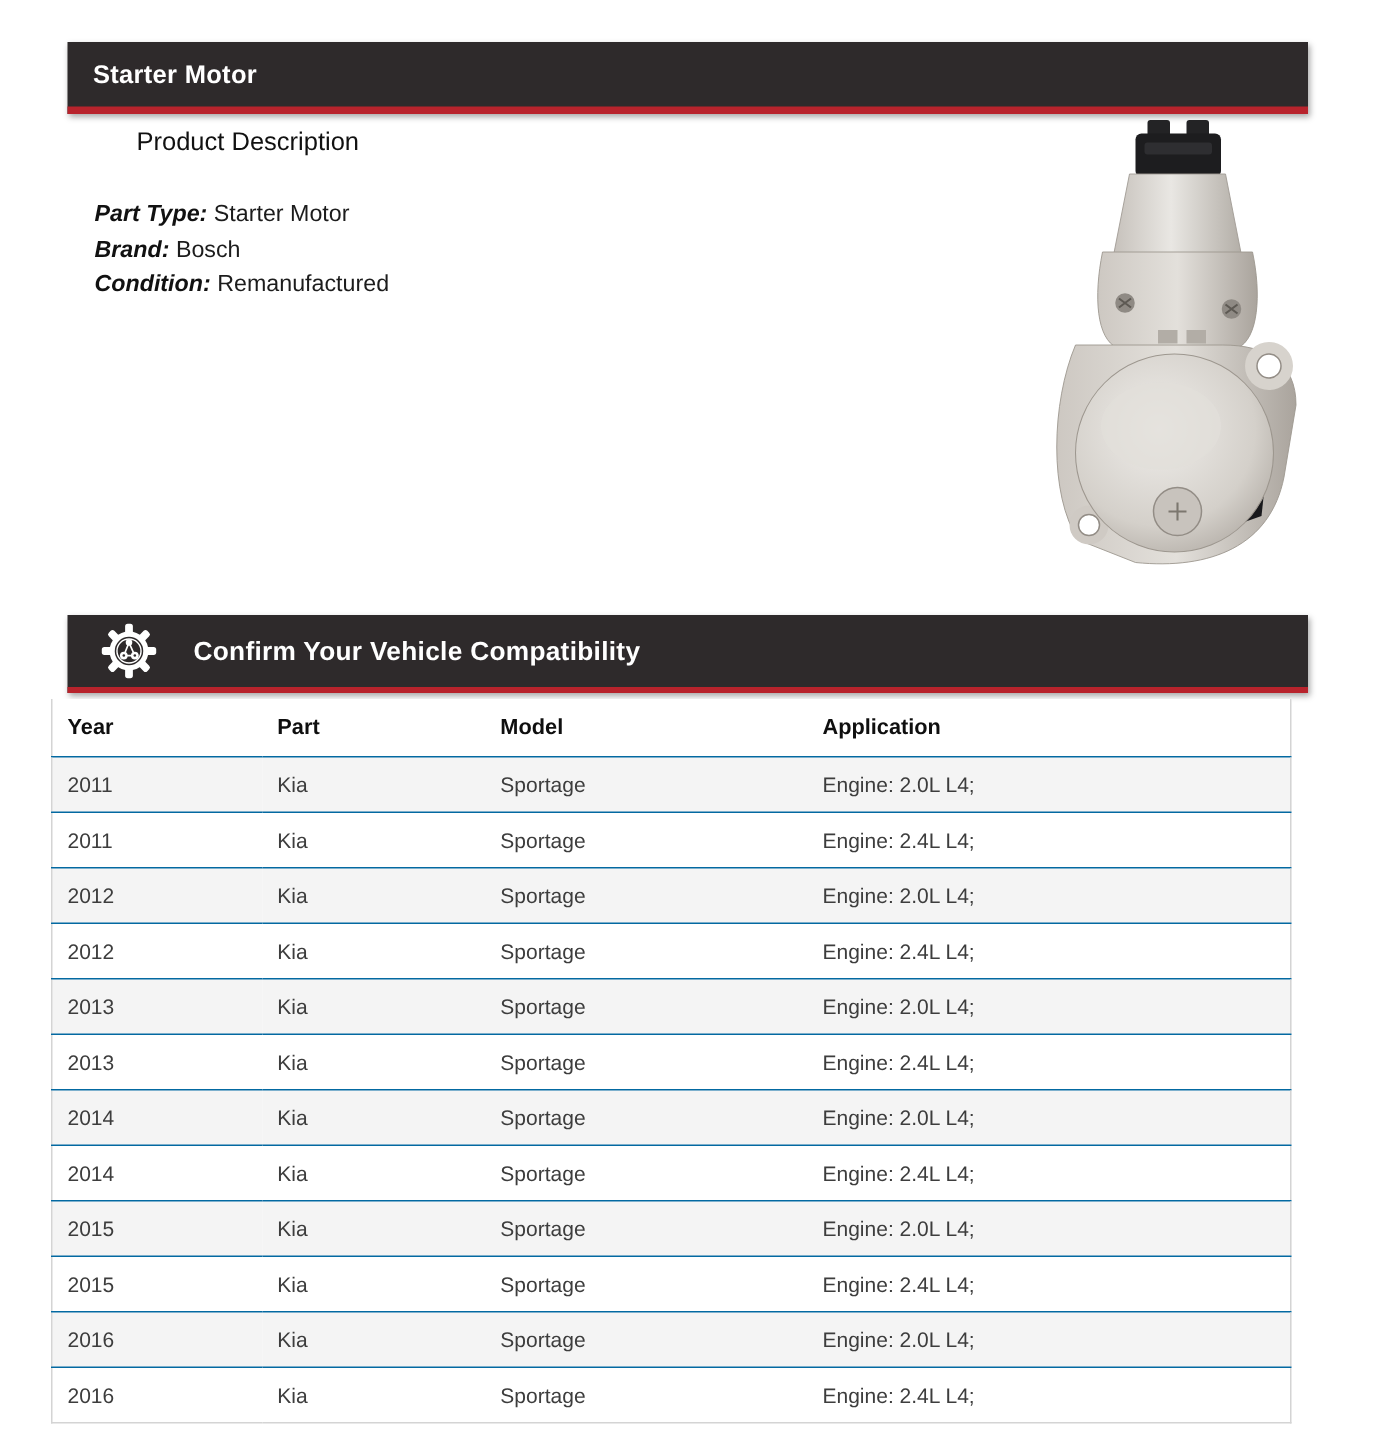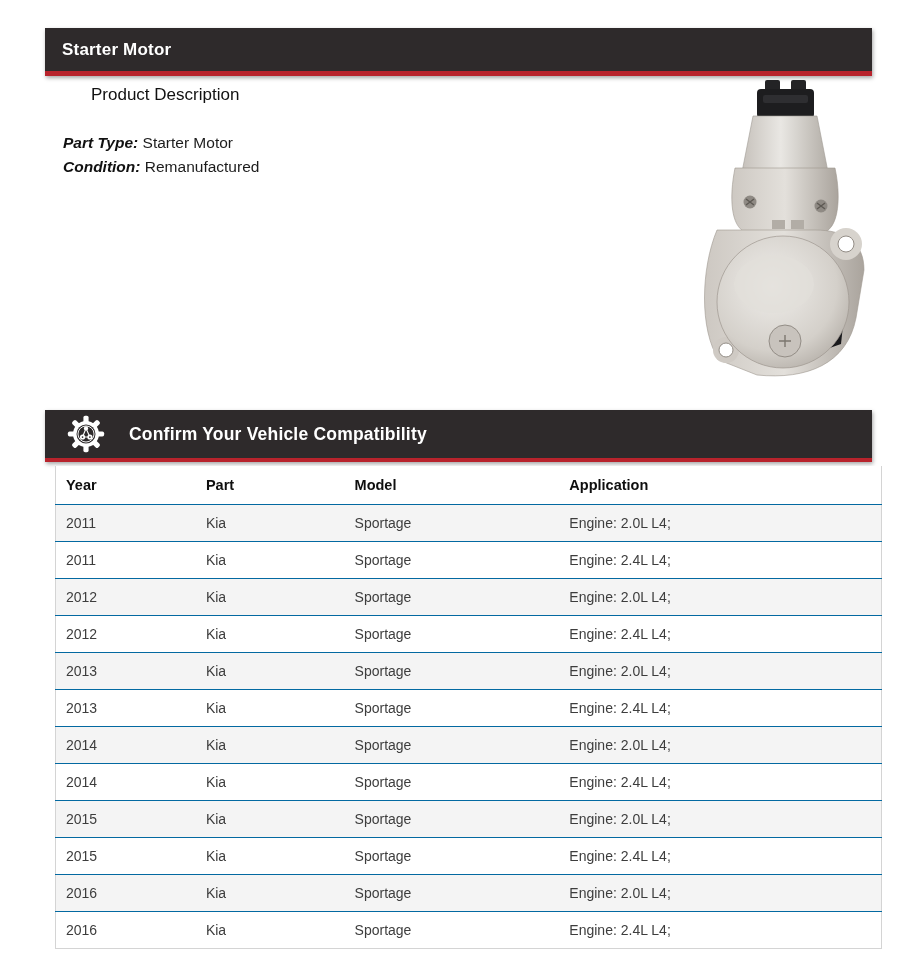--- a/index.html
+++ b/index.html
@@ -60,21 +60,21 @@
     position: absolute;
     left: 695px;
     top: 78px;
     width: 180px;
     height: 302px;
   }
 
   
   .compat-table {
     position: absolute;
-    left: 55px;
+    left: 34px;
     top: 466px;
     width: 827px;
     border-collapse: collapse;
     border: 1px solid #d4d4d4;
     border-top: none;
     background: #ffffff;
   }
   .compat-table th {
     text-align: left;
     font-size: 14.5px;
@@ -100,20 +100,24 @@
 
   <div class="section-bar" id="product-bar">
     <span class="bar-title">Starter Motor</span>
   </div>
 
   <div class="desc-heading">Product Description</div>
   <div class="desc-fields">
     <div>
       <span class="lbl">Part Type:</span>
       <span>Starter Motor</span>
+    </div>
+    <div>
+      <span class="lbl">Brand:</span>
+      <span>Bosch</span>
     </div>
     <div>
       <span class="lbl">Condition:</span>
       <span>Remanufactured</span>
     </div>
   </div>
 
   <div class="product-photo">
     <svg width="180" height="302" viewBox="0 0 180 302" xmlns="http://www.w3.org/2000/svg">
       <defs>

